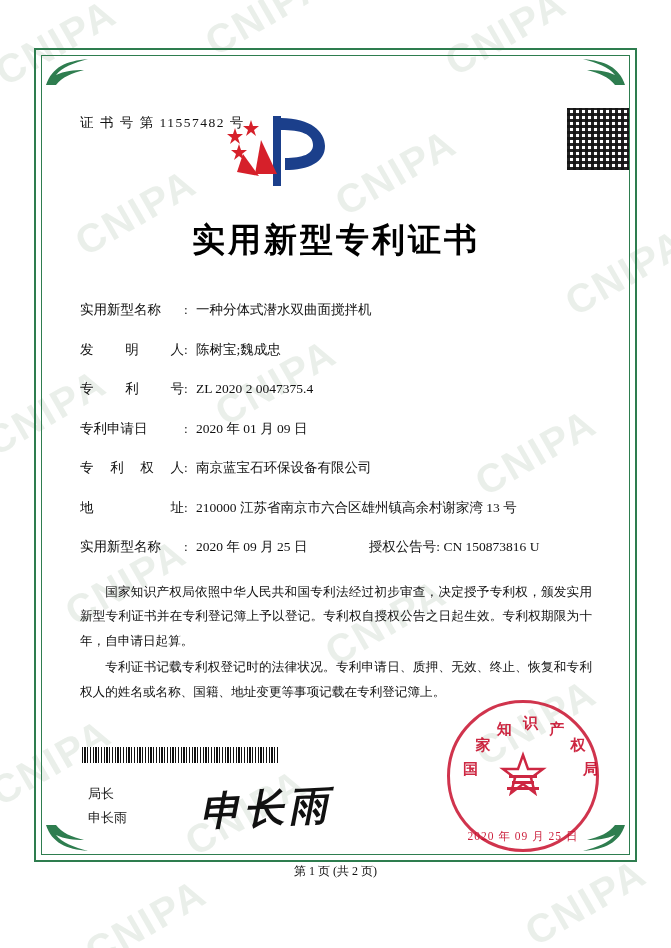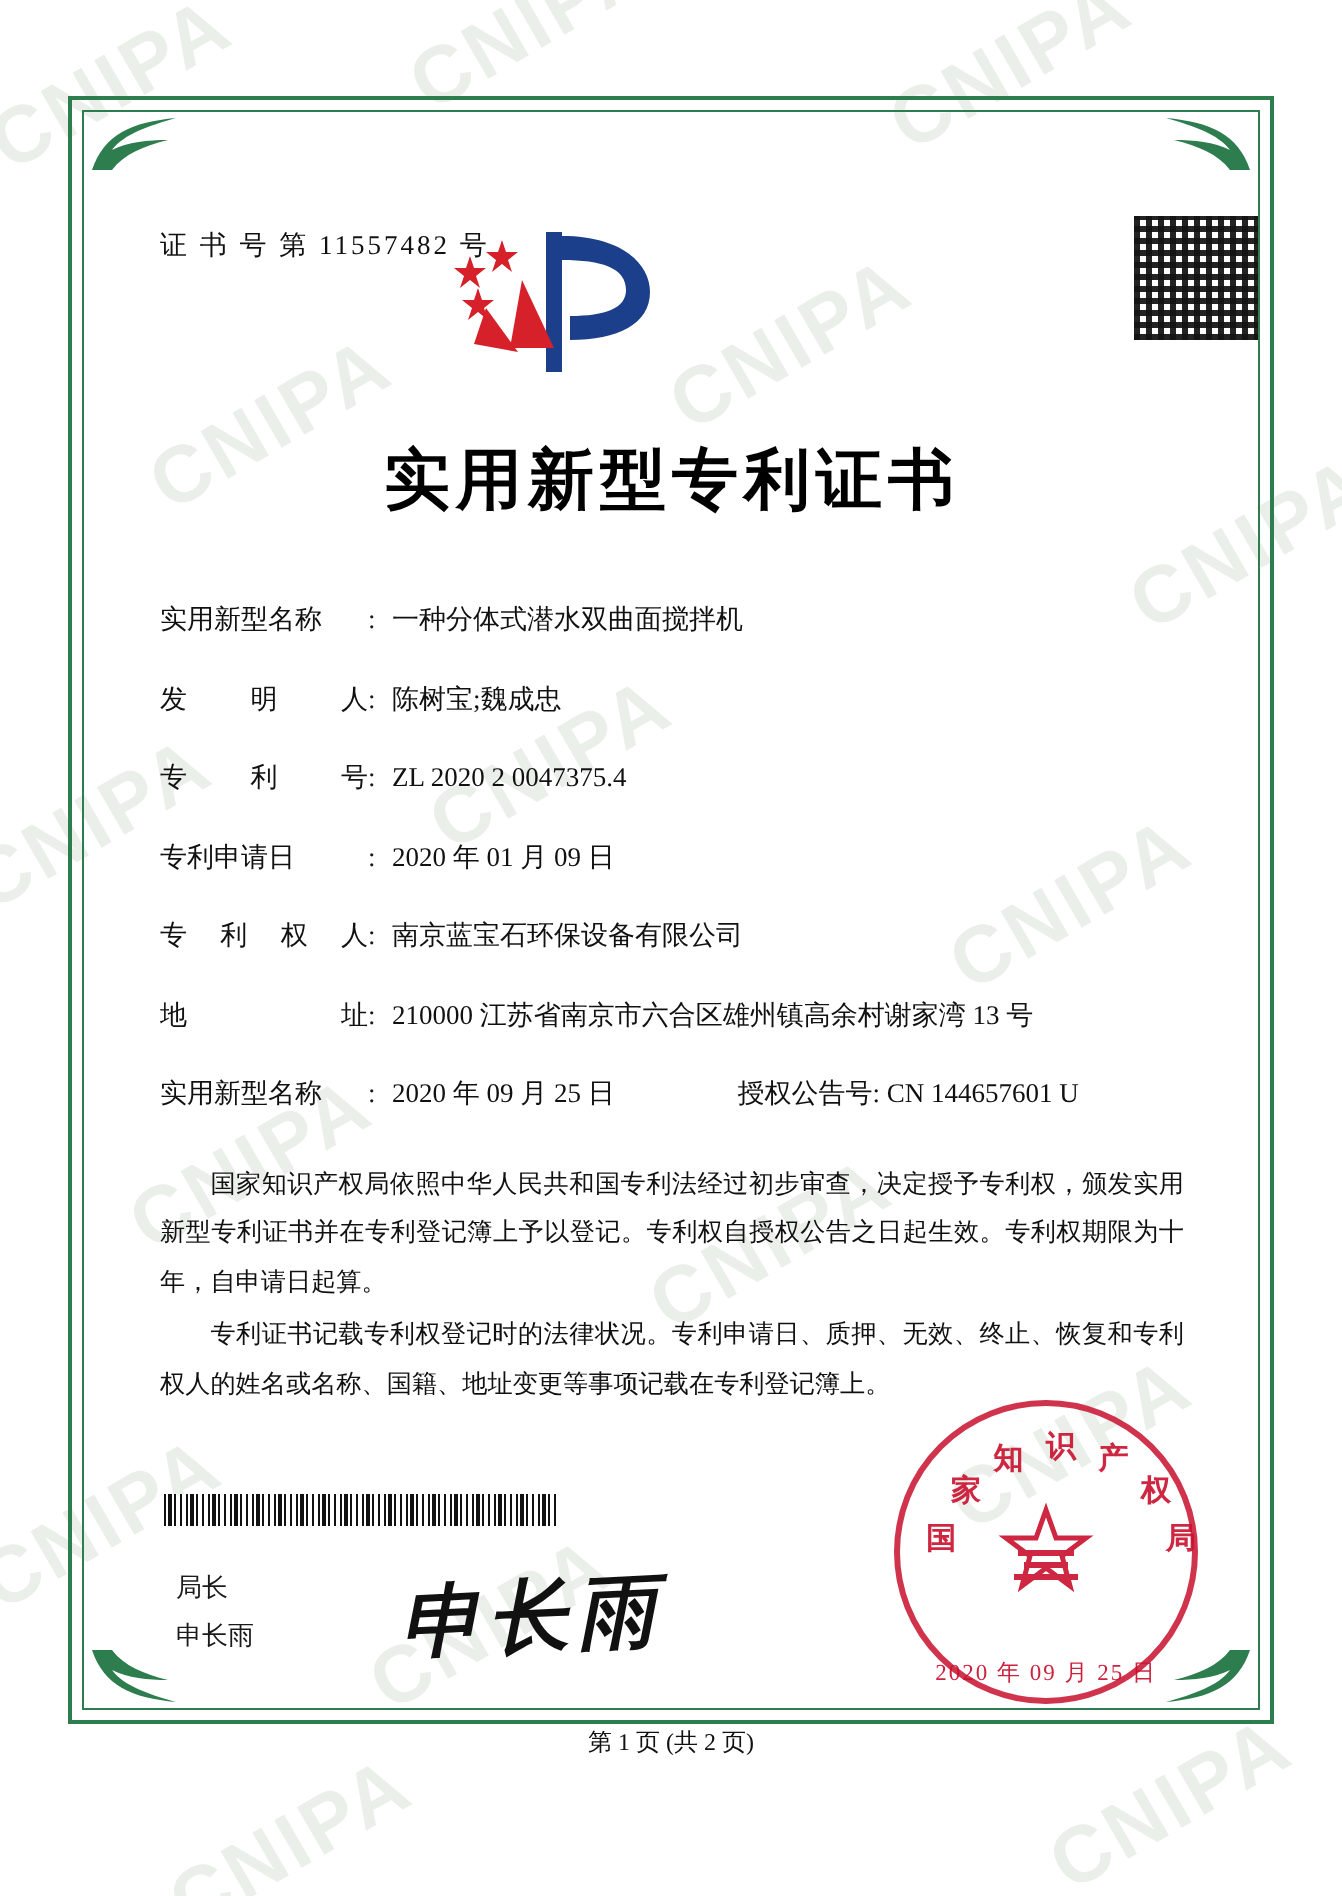--- a/index.html
+++ b/index.html
@@ -385,21 +385,21 @@
         </div>
         <div class="field-colon">:</div>
         <div class="field-value">210000 江苏省南京市六合区雄州镇高余村谢家湾 13 号</div>
       </div>
 
       <div class="field-row">
         <div class="field-label">实用新型名称</div>
         <div class="field-colon">:</div>
         <div class="field-value">
           <span>2020 年 09 月 25 日</span>
-          <span class="inline-label">授权公告号</span><span>: </span><span>CN 144657601 U</span>
+          <span class="inline-label">授权公告号</span><span>: </span><span>CN 150873816 U</span>
         </div>
       </div>
 
     </div>
 
     <div class="paragraphs">
       <p>国家知识产权局依照中华人民共和国专利法经过初步审查，决定授予专利权，颁发实用新型专利证书并在专利登记簿上予以登记。专利权自授权公告之日起生效。专利权期限为十年，自申请日起算。</p>
       <p>专利证书记载专利权登记时的法律状况。专利申请日、质押、无效、终止、恢复和专利权人的姓名或名称、国籍、地址变更等事项记载在专利登记簿上。</p>
     </div>
 

